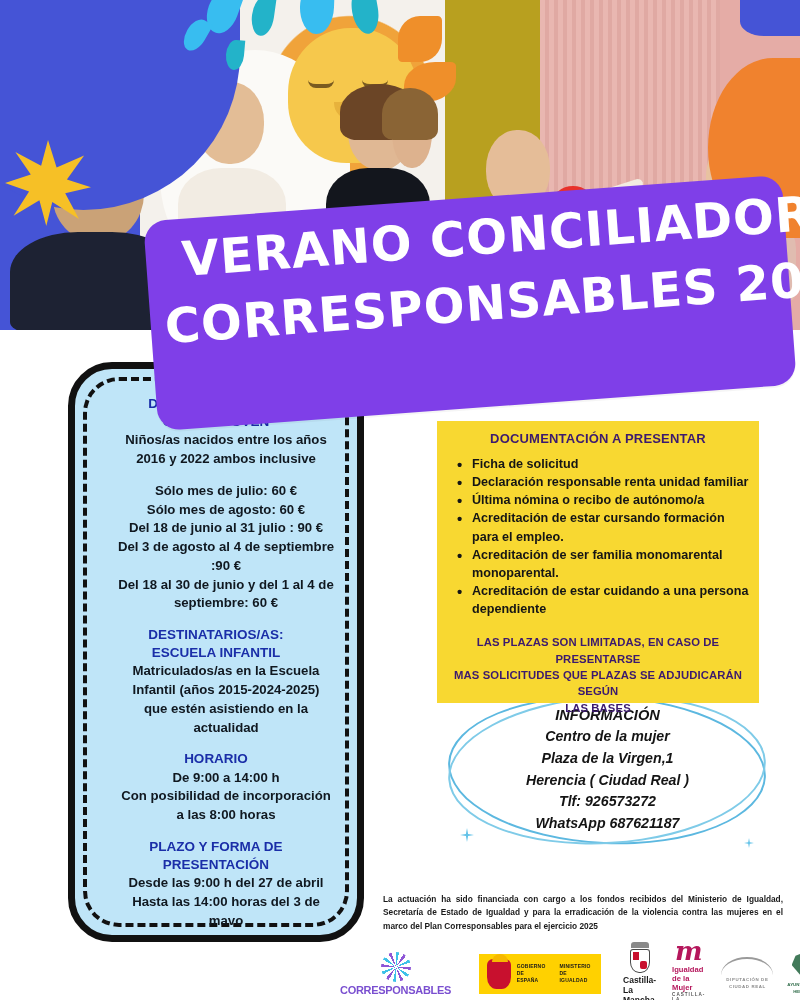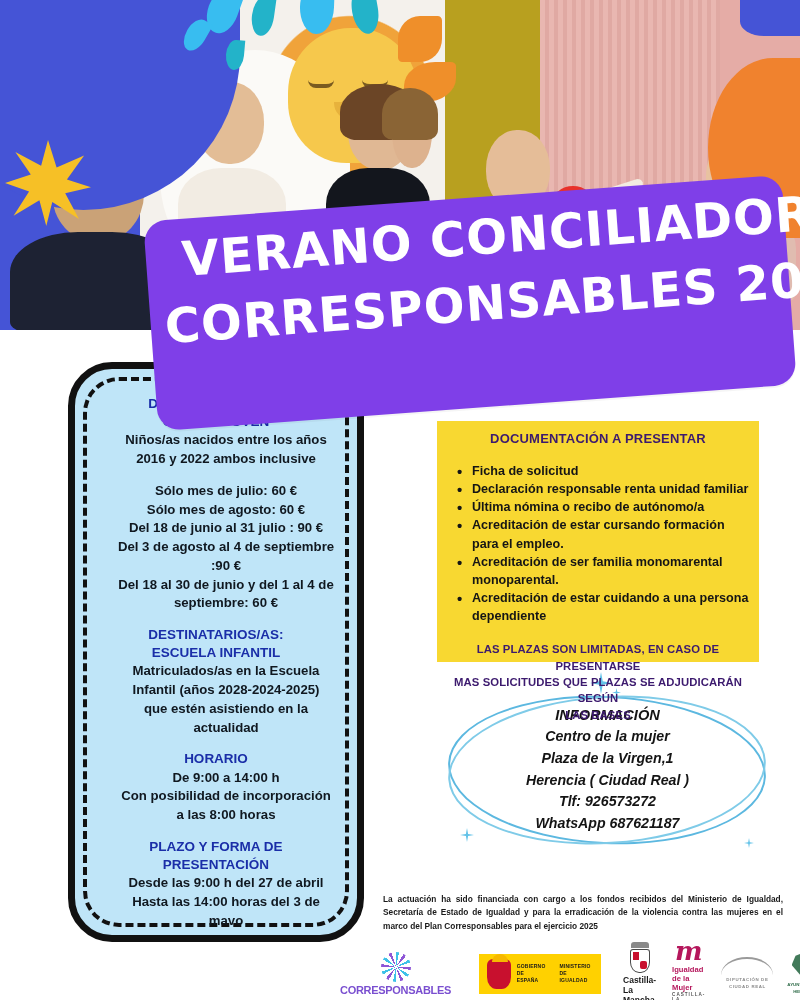--- a/index.html
+++ b/index.html
@@ -146,34 +146,34 @@
     font-size: 13.2px;
     line-height: 1.42;
     margin-left: 20px;
   }
   .bb-gap { height: 13px; }
 
   
   .yellow-box {
     position: absolute;
     left: 437px; top: 421px;
-    width: 322px; height: 241px;
+    width: 322px; height: 282px;
     background: #f8d831;
     z-index: 10;
     padding: 10px 10px 0 10px;
   }
   .yb-title {
     text-align: center;
     color: #3c1a6e;
     font-weight: 700;
     font-size: 13px;
     letter-spacing: .2px;
     margin-bottom: 5px;
   }
-  .yb-list { list-style: none; margin: 16px 0 0 10px; }
+  .yb-list { list-style: none; margin: 9px 0 0 10px; }
   .yb-list li {
     position: relative;
     color: #151515;
     font-weight: 700;
     font-size: 12.6px;
     line-height: 1.44;
     padding-left: 15px;
   }
   .yb-list li::before {
     content: "•";
@@ -419,21 +419,21 @@
     <div class="bb-text">Del 18 de junio al 31 julio : 90 €</div>
     <div class="bb-text">Del 3 de agosto al 4 de septiembre :90 €</div>
     <div class="bb-text">Del 18 al 30 de junio y del 1 al 4 de</div>
     <div class="bb-text">septiembre: 60 €</div>
 
     <div class="bb-gap"></div>
 
     <div class="bb-head">DESTINATARIOS/AS:</div>
     <div class="bb-head">ESCUELA INFANTIL</div>
     <div class="bb-text">Matriculados/as en la Escuela</div>
-    <div class="bb-text">Infantil (años 2028-2024-2025)</div>
+    <div class="bb-text">Infantil (años 2015-2024-2025)</div>
     <div class="bb-text">que estén asistiendo en la</div>
     <div class="bb-text">actualidad</div>
 
     <div class="bb-gap"></div>
 
     <div class="bb-head">HORARIO</div>
     <div class="bb-text">De 9:00 a 14:00 h</div>
     <div class="bb-text">Con posibilidad de incorporación</div>
     <div class="bb-text">a las 8:00 horas</div>
 

